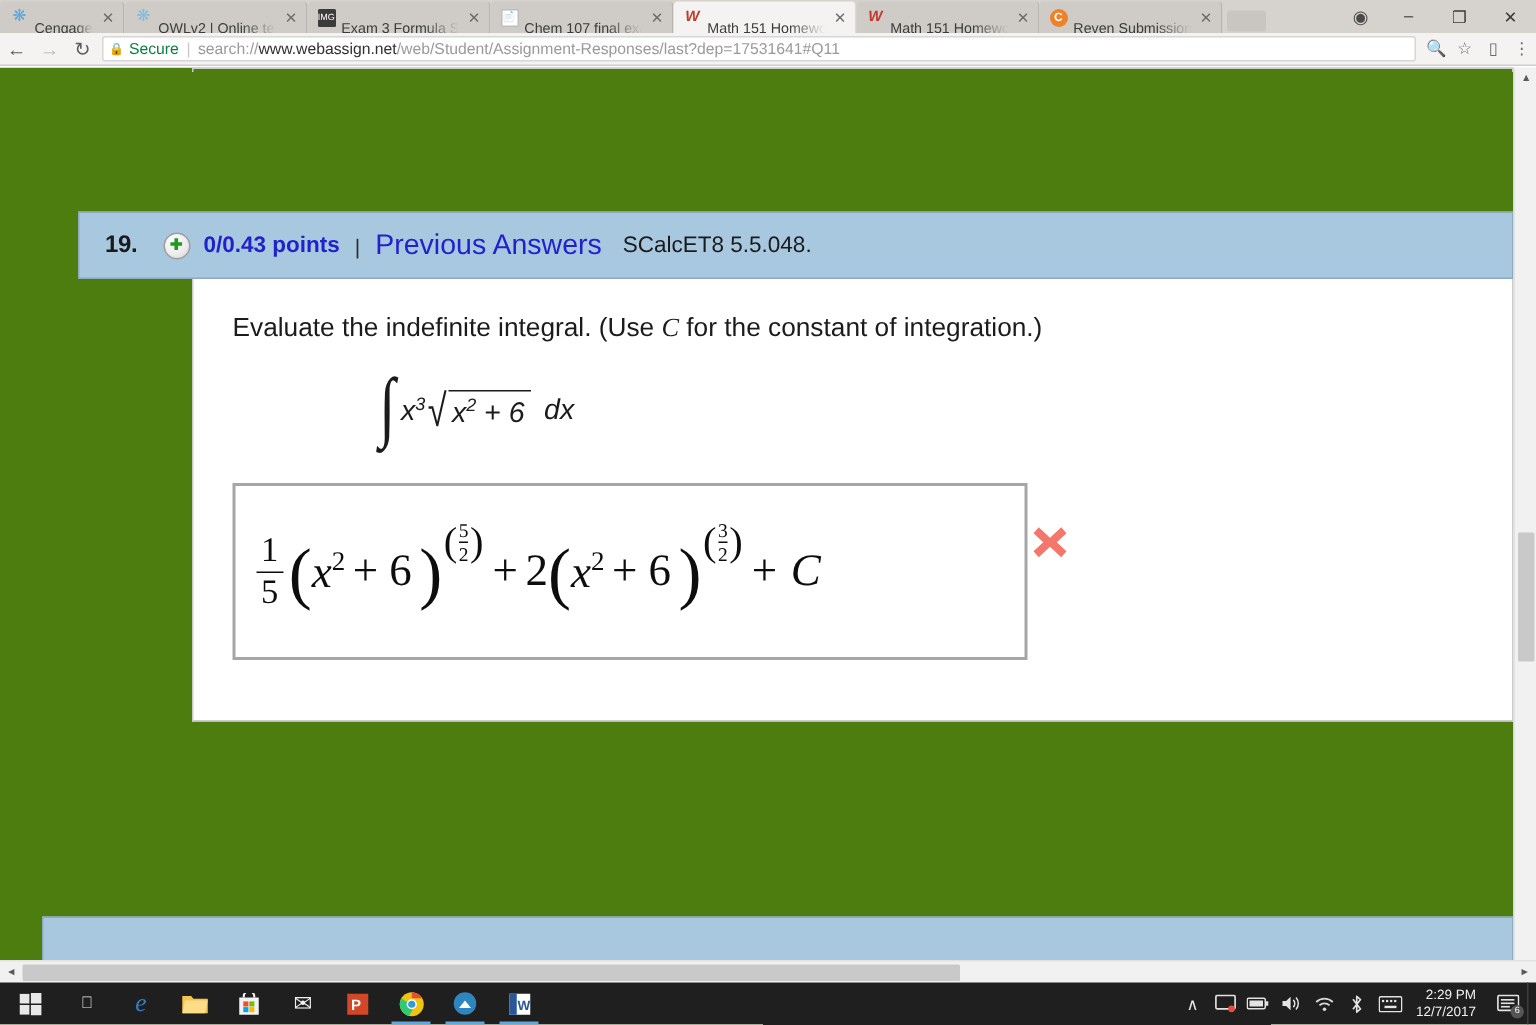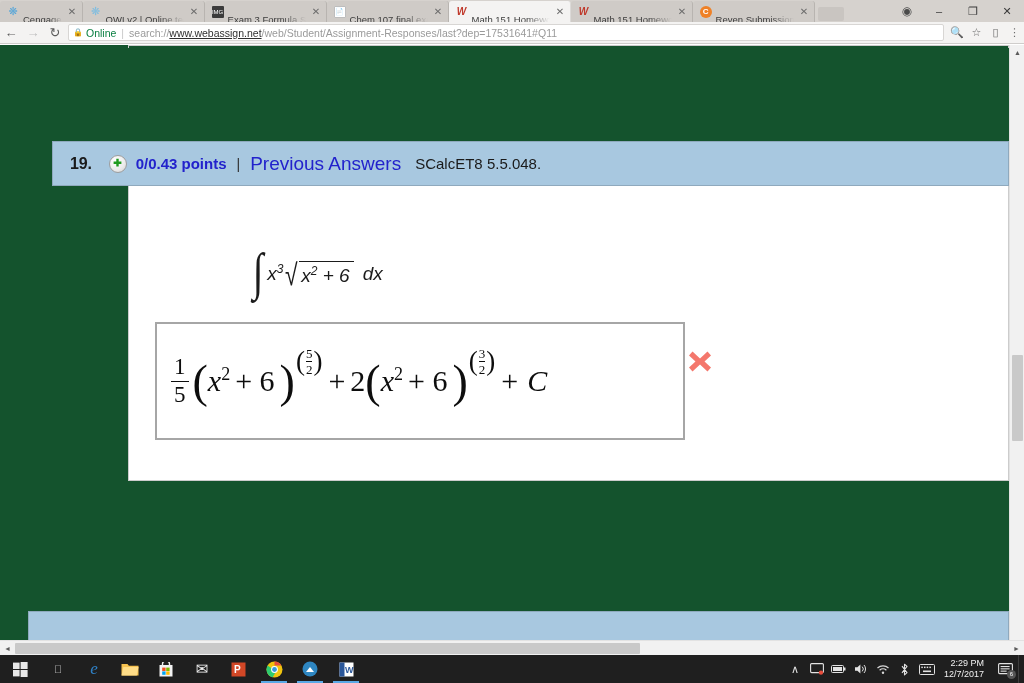--- a/index.html
+++ b/index.html
@@ -104,39 +104,39 @@
     background: #ffffff; border: 1px solid #d8d6d4; border-radius: 2px;
     display: flex; align-items: center;
     padding: 0 4px;
     font-size: 10.5px;
     overflow: hidden; white-space: nowrap;
   }
   .lock-icon { color: #0b8043; font-size: 8px; margin-right: 3px; }
   .secure-word { color: #0b8043; margin-right: 5px; }
   .url-sep { color: #c7c7c7; margin-right: 5px; }
   .url-text { color: #9a9a9a; overflow: hidden; text-overflow: clip; }
-  .url-strong { color: #303030; text-decoration: underline; }
+  .url-strong { color: #303030; }
   .omni-icons { display: flex; align-items: center; flex: 0 0 auto; }
   .omni-icon {
     width: 19px; height: 20px; display: flex;
     align-items: center; justify-content: center;
     font-size: 11px; color: #6b6b6b;
   }
 
   
   .viewport {
     position: absolute; top: 45px; left: 0;
     width: 1024px; height: 610px;
     background: #ffffff;
     overflow: hidden;
   }
   .page-canvas {
     position: absolute; top: 0; left: 0;
     width: 1009px; height: 597px;
-    background: #14532d;
+    background: #4d7c0f;
   }
   .topstub {
     position: absolute; left: 128px; top: 0;
     width: 881px; height: 3px;
     border-top: 1px solid #cccccc;
     border-left: 1px solid #cccccc;
     border-right: 1px solid #cccccc;
   }
 
   
@@ -444,21 +444,21 @@
     </div>
   </div>
 
   <div class="chrome-toolbar">
     <div class="nav-btn">←</div>
     <div class="nav-btn disabled">→</div>
     <div class="nav-btn">↻</div>
 
     <div class="omnibox">
       <span class="lock-icon">🔒</span>
-      <span class="secure-word">Online</span>
+      <span class="secure-word">Secure</span>
       <span class="url-sep">|</span>
       <span class="url-text"><span>search://</span><span class="url-strong">www.webassign.net</span><span>/web/Student/Assignment-Responses/last?dep=17531641#Q11</span></span>
     </div>
 
     <div class="omni-icons">
       <div class="omni-icon">🔍</div>
       <div class="omni-icon">☆</div>
       <div class="omni-icon">▯</div>
       <div class="omni-icon">⋮</div>
     </div>
@@ -479,20 +479,21 @@
             </svg>
           </span>
           <span class="q-points">0/0.43 points</span>
           <span class="q-pipe">|</span>
           <span class="q-prev">Previous Answers</span>
           <span class="q-ref">SCalcET8 5.5.048.</span>
         </div>
 
         <div class="q-body">
 
+          <div class="q-prompt"><span>Evaluate the indefinite integral. (Use </span><i>C</i><span> for the constant of integration.)</span></div>
 
           <div class="integral-wrap">
             <span class="int-sign">∫</span>
             <span class="mi"><span>x</span><sup>3</sup></span>
             <span class="radical">
               <span class="rad-sign">√</span>
               <span class="rad-body"><span>x</span><sup>2</sup><span> + 6</span></span>
             </span>
             <span class="dx">dx</span>
           </div>

